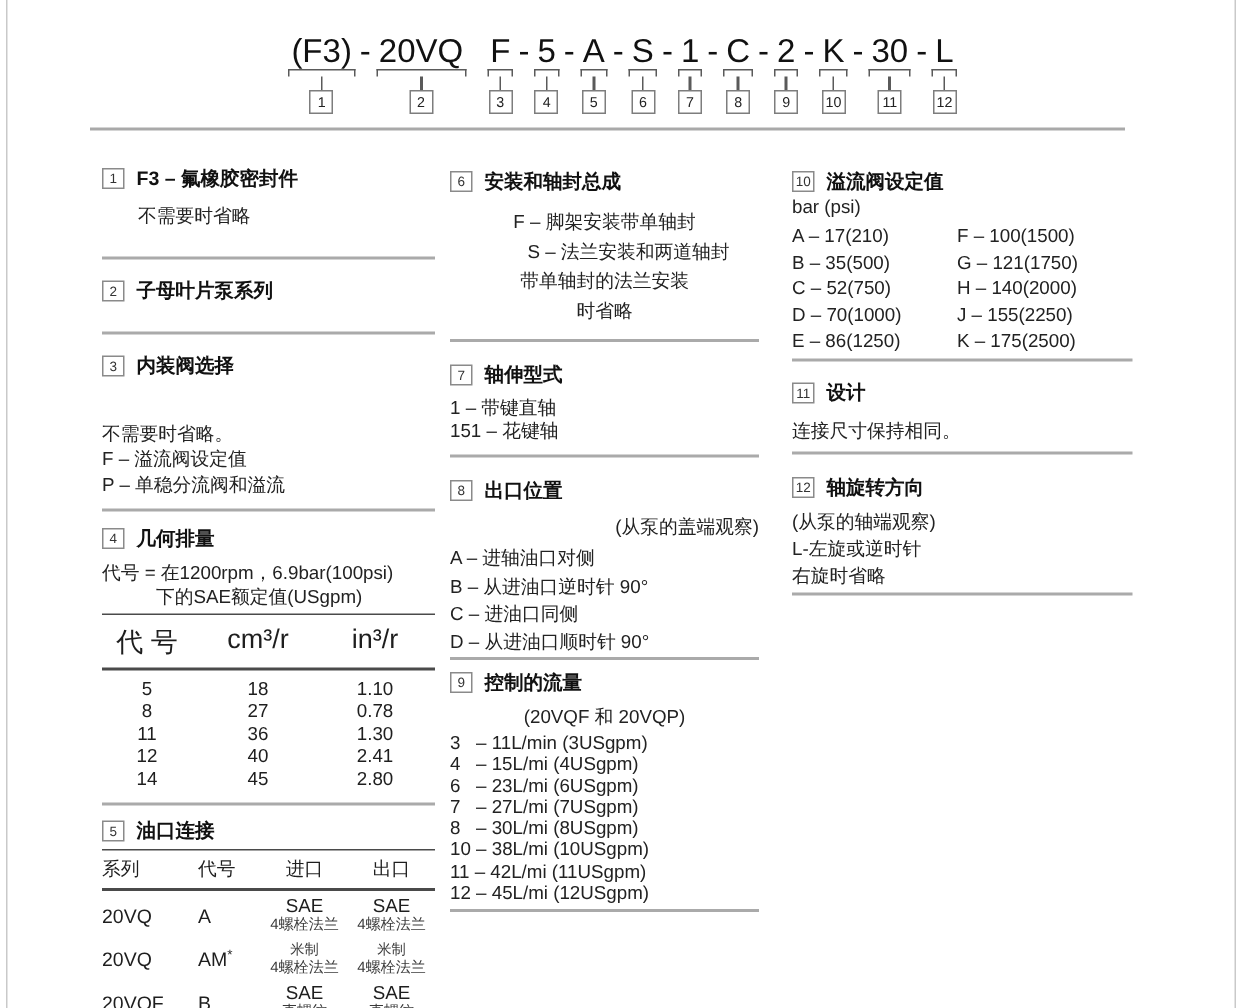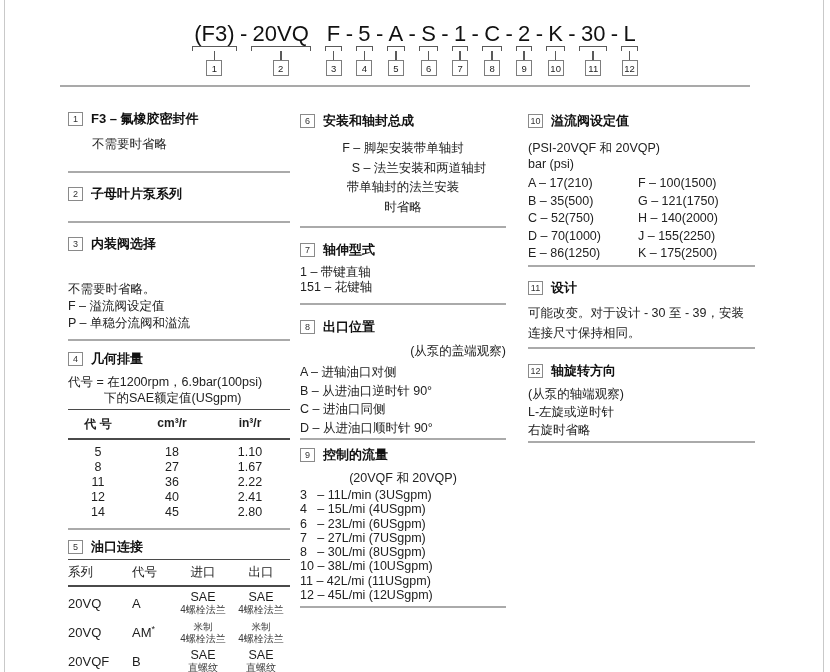--- a/index.html
+++ b/index.html
@@ -36,21 +36,21 @@
           font-size:9px; font-weight:normal; color:#333;
           display:flex; align-items:center; justify-content:center; }
   .line { font-size:12.5px; color:#222; white-space:pre; }
   .hr { border-top:2px solid #aaaaaa; }
   .rule-thin { border-top:1.2px solid #4a4a4a; }
   .rule-heavy { border-top:2.4px solid #4a4a4a; }
 
   
   .t4 { display:grid; grid-template-columns:60px 88px 68px; }
   .t4 .c0 { text-align:center; } .t4 .c1 { text-align:center; } .t4 .c2 { text-align:center; }
-  .t4-head { font-size:12px; padding:6px 0 5px 0;font-weight:bold; }
+  .t4-head { font-size:18px; padding:6px 0 5px 0; }
   .t4-row { font-size:12.5px; line-height:15px; }
 
   
   .t5 { display:grid; grid-template-columns:64px 42px 58px 58px; align-items:center; }
   .t5-head { font-size:12.5px; padding:4px 0; }
   .t5 .h0 { text-align:left; } .t5 .h1 { text-align:left; }
   .t5 .h2, .t5 .h3 { text-align:center; }
   .t5-series { font-size:13px; }
   .t5-code { font-size:13px; }
   .t5-port { text-align:center; }
@@ -200,26 +200,26 @@
   <div class="rule-heavy"></div>
   <div style="margin-top:5px;">
     <div class="t4 t4-row">
       <span class="c0">5</span>
       <span class="c1">18</span>
       <span class="c2">1.10</span>
     </div>
     <div class="t4 t4-row">
       <span class="c0">8</span>
       <span class="c1">27</span>
-      <span class="c2">1.67</span>
+      <span class="c2">0.78</span>
     </div>
     <div class="t4 t4-row">
       <span class="c0">11</span>
       <span class="c1">36</span>
-      <span class="c2">2.22</span>
+      <span class="c2">1.30</span>
     </div>
     <div class="t4 t4-row">
       <span class="c0">12</span>
       <span class="c1">40</span>
       <span class="c2">2.41</span>
     </div>
     <div class="t4 t4-row">
       <span class="c0">14</span>
       <span class="c1">45</span>
       <span class="c2">2.80</span>
@@ -341,42 +341,40 @@
   </div>
   <div class="hr" style="margin-top:4px;"></div>
 </div>
 
 <div class="col col3">
 
   <div class="sec-head">
     <span class="nbox">10</span>
     <span>溢流阀设定值</span>
   </div>
-  <div class="line" style="margin-top:10px; line-height:16px;">(PSI-20VQF 和 20VQP)</div>
   <div class="line" style="line-height:16px;">bar (psi)</div>
   <div class="t10 line" style="margin-top:4px;">
     <span>A – 17(210)</span>
     <span>F – 100(1500)</span>
     <span>B – 35(500)</span>
     <span>G – 121(1750)</span>
     <span>C – 52(750)</span>
     <span>H – 140(2000)</span>
     <span>D – 70(1000)</span>
     <span>J – 155(2250)</span>
     <span>E – 86(1250)</span>
     <span>K – 175(2500)</span>
   </div>
   <div class="hr" style="margin-top:5px;"></div>
 
   <div class="sec-head" style="margin-top:12px;">
     <span class="nbox">11</span>
     <span>设计</span>
   </div>
   <div style="margin-top:6px;">
-    <div class="line" style="line-height:20px; white-space:nowrap;">可能改变。对于设计 - 30 至 - 39，安装</div>
     <div class="line" style="line-height:20px;">连接尺寸保持相同。</div>
   </div>
   <div class="hr" style="margin-top:4px;"></div>
 
   <div class="sec-head" style="margin-top:13px;">
     <span class="nbox">12</span>
     <span>轴旋转方向</span>
   </div>
   <div style="margin-top:5px;">
     <div class="line" style="line-height:18px;">(从泵的轴端观察)</div>

